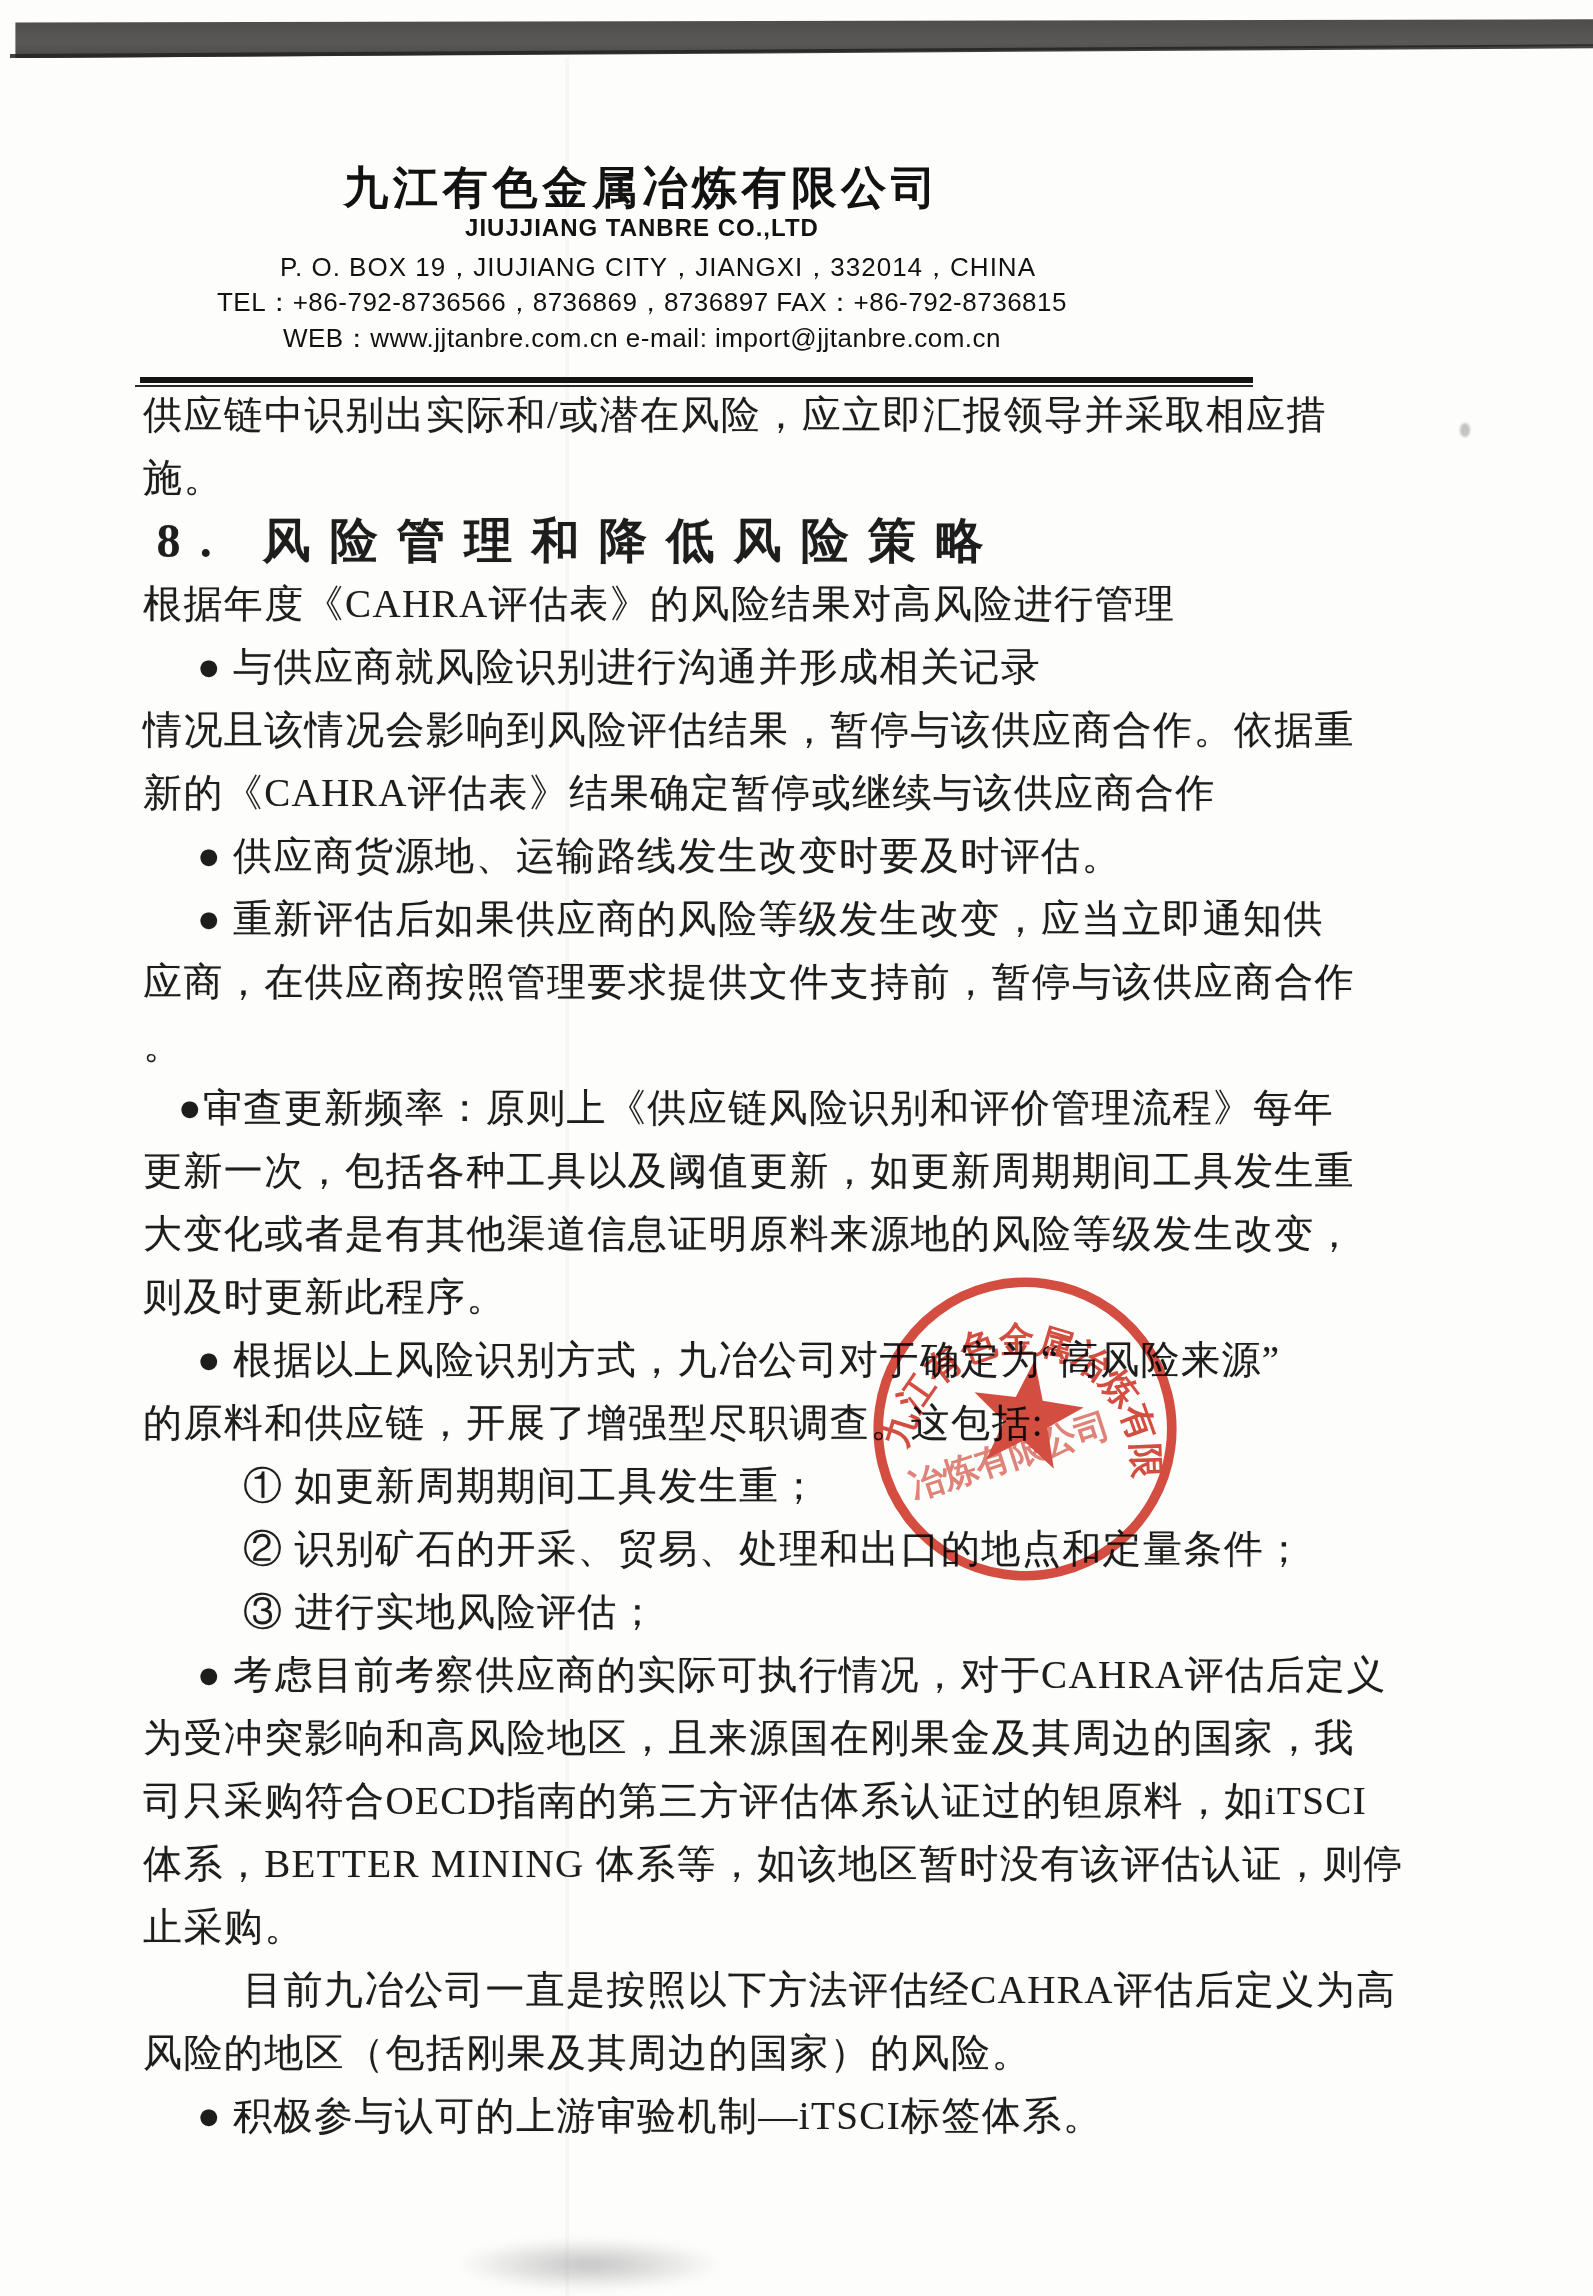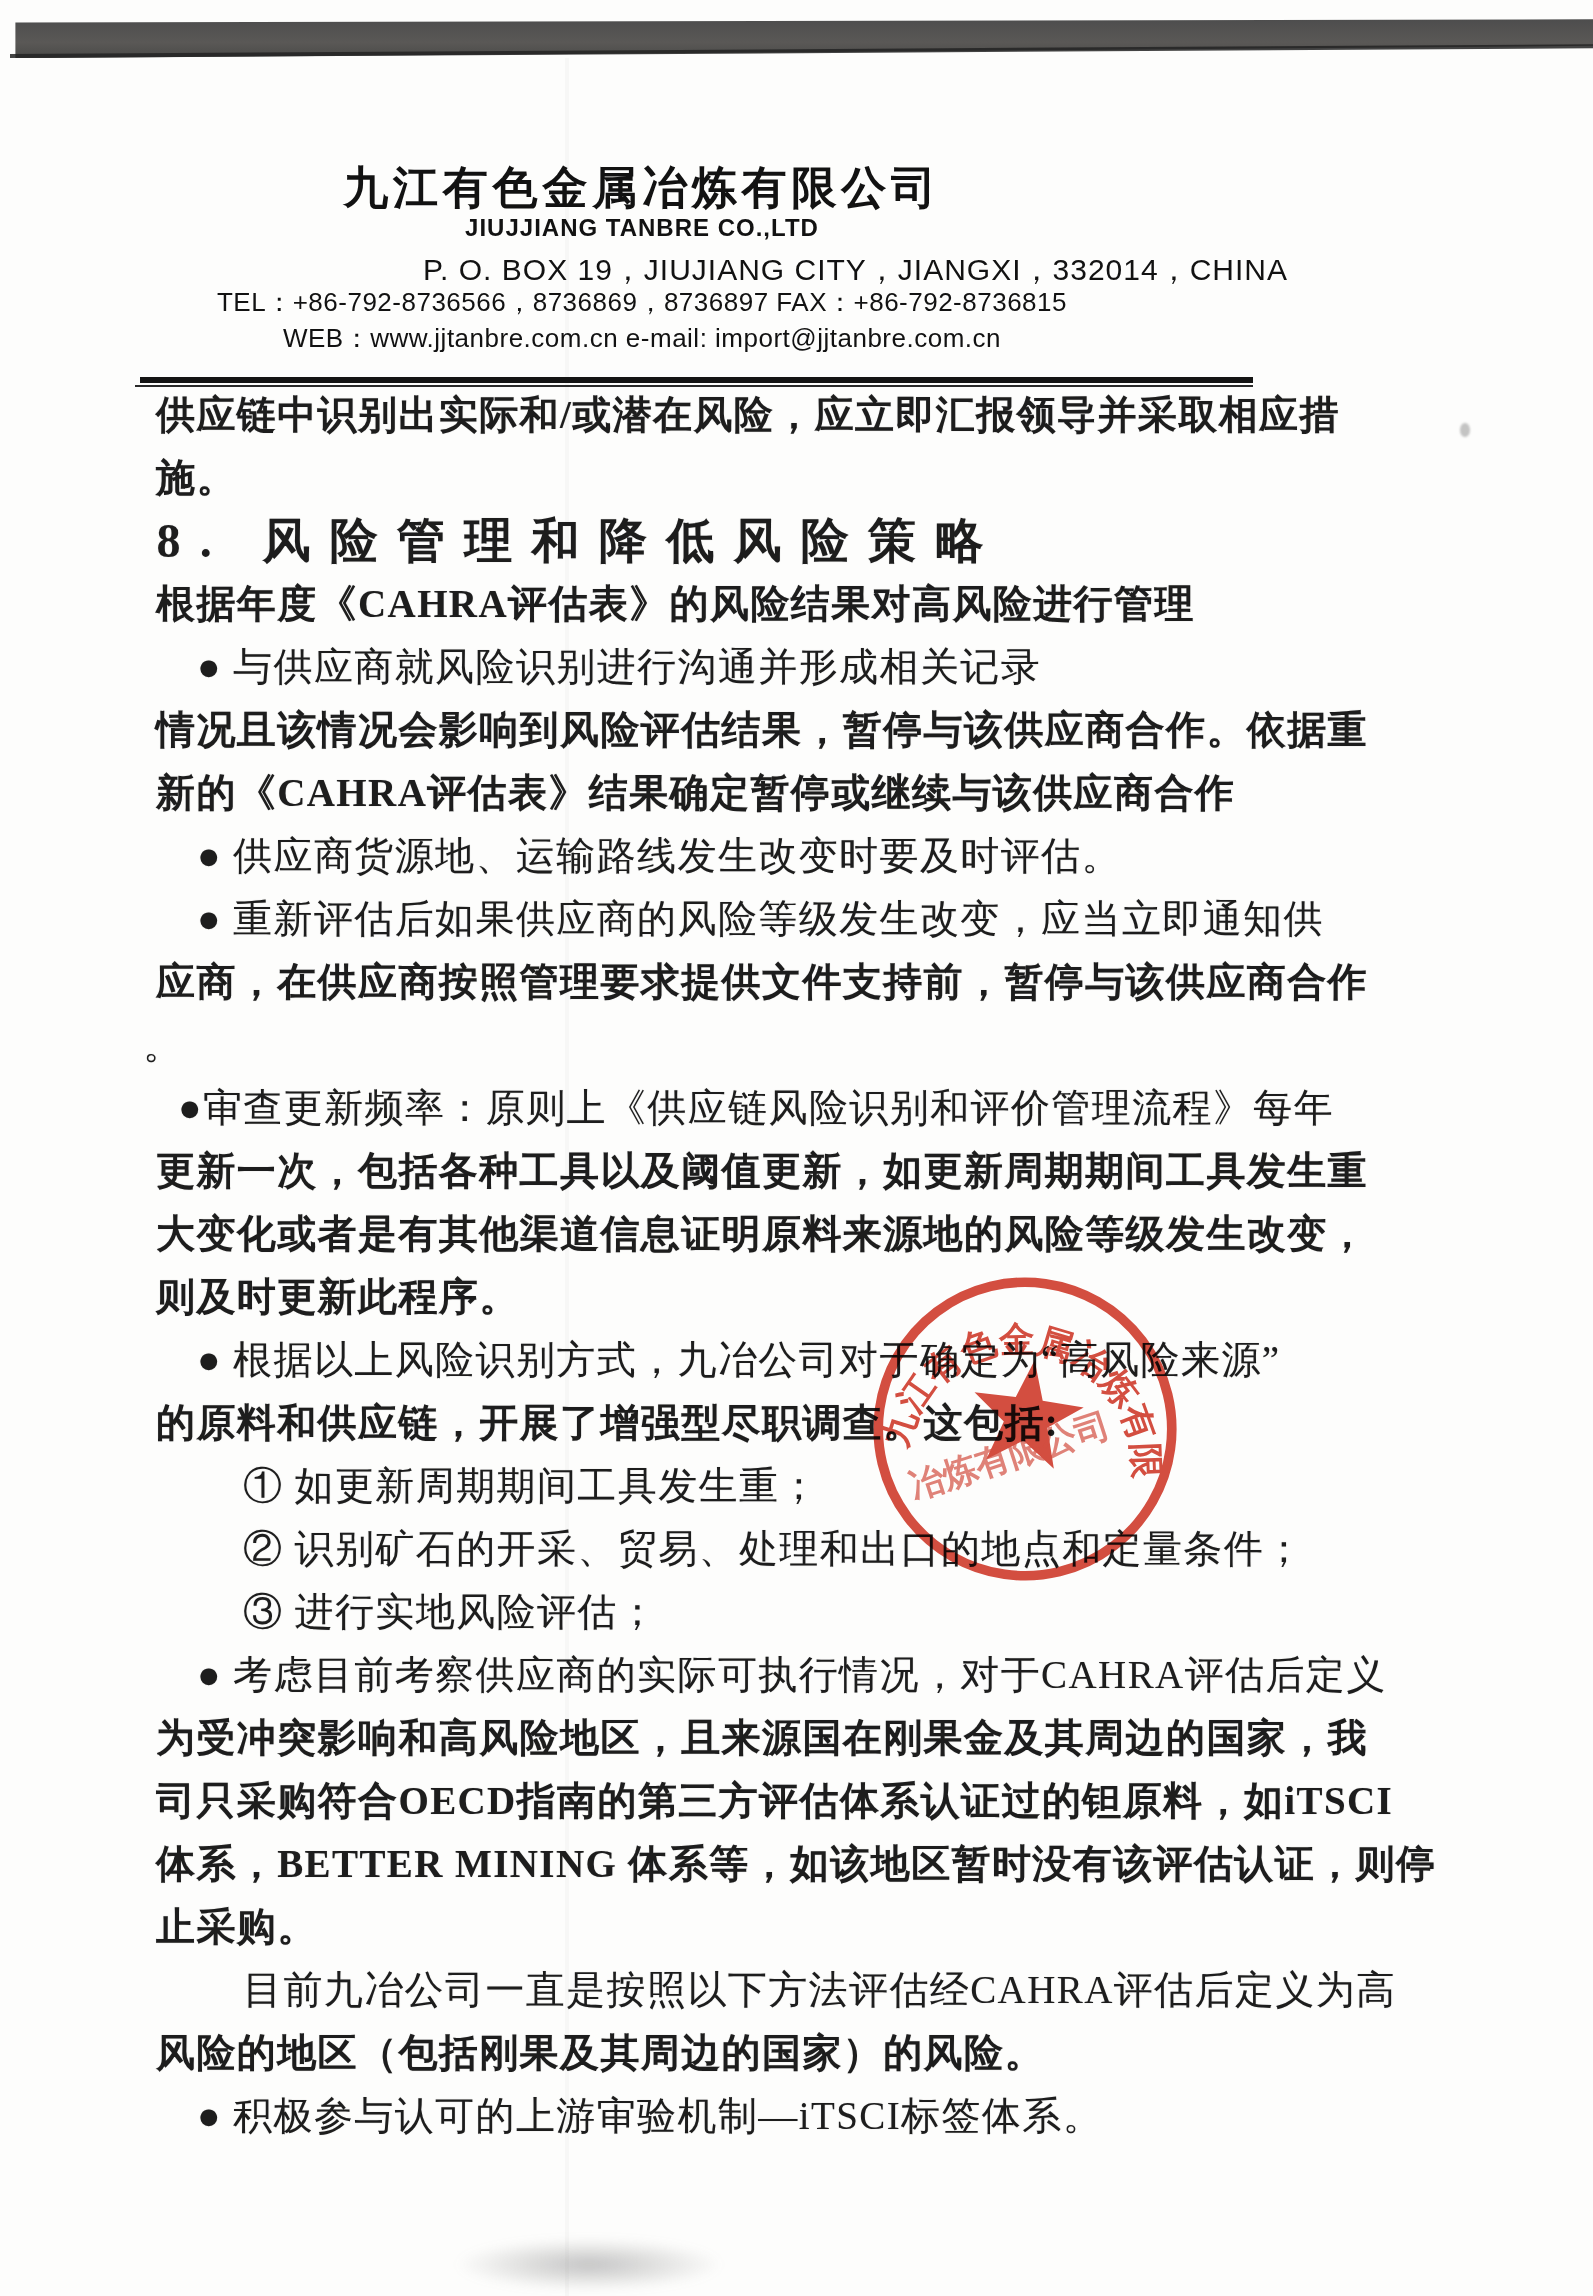--- a/index.html
+++ b/index.html
@@ -23,30 +23,30 @@
     position:absolute;left:454px;top:2238px;width:270px;height:53px;border-radius:50%;
     background:radial-gradient(ellipse at center,rgba(110,110,110,0.4),rgba(110,110,110,0) 70%);
     filter:blur(4.8px);
   }
   .speck{position:absolute;width:9.7px;height:13.5px;background:rgba(90,90,90,0.35);border-radius:50%;filter:blur(1px);}
   
   .header{position:absolute;left:0;top:0;width:1284px;text-align:center;
     font-family:"Liberation Sans","DejaVu Sans",sans-serif;color:#121212;}
   .co-cn{position:absolute;left:0;top:158px;width:100%;font-size:45px;font-weight:700;letter-spacing:4.8px;}
   .co-en{position:absolute;left:0;top:214px;width:100%;font-size:24px;font-weight:600;letter-spacing:1px;text-align:center;}
-  .co-addr{position:absolute;left:4px;top:250px;width:100%;font-size:30px;letter-spacing:1px;text-align:right;}
+  .co-addr{position:absolute;left:16px;top:250px;width:100%;font-size:26px;letter-spacing:1px;}
   .co-tel{position:absolute;left:0;top:285px;width:100%;font-size:26px;letter-spacing:0.5px;}
   .co-web{position:absolute;left:0;top:321px;width:100%;font-size:26px;letter-spacing:0.5px;}
   .rule-thick{position:absolute;left:140px;top:377px;width:1113px;height:5.8px;background:#141414;}
   .rule-thin{position:absolute;left:135px;top:385px;width:1118px;height:1.9px;background:#2a2a2a;}
   
   .doc-body{position:absolute;left:143px;top:383px;width:1371px;
     font-size:39px;line-height:63px;letter-spacing:1.4px;
     text-shadow:0 0 1px rgba(20,20,20,.28);}
-  .l-plain{margin-left:13px;font-weight:bold;}
+  .l-plain{margin-left:0;}
   .l-punct{margin-left:0;}
   .l-bullet{margin-left:54px;}
   .l-bullet-tight{margin-left:35px;}
   .l-numbered{margin-left:100px;}
   .l-indent{margin-left:100px;}
   .l-heading{margin-left:13.5px;font-size:48px;font-weight:700;letter-spacing:19.3px;
     font-family:"Liberation Serif","DejaVu Serif",serif;}
   
   .stamp{position:absolute;left:857px;top:1261px;width:336px;height:336px;
     mix-blend-mode:multiply;opacity:.88;}

